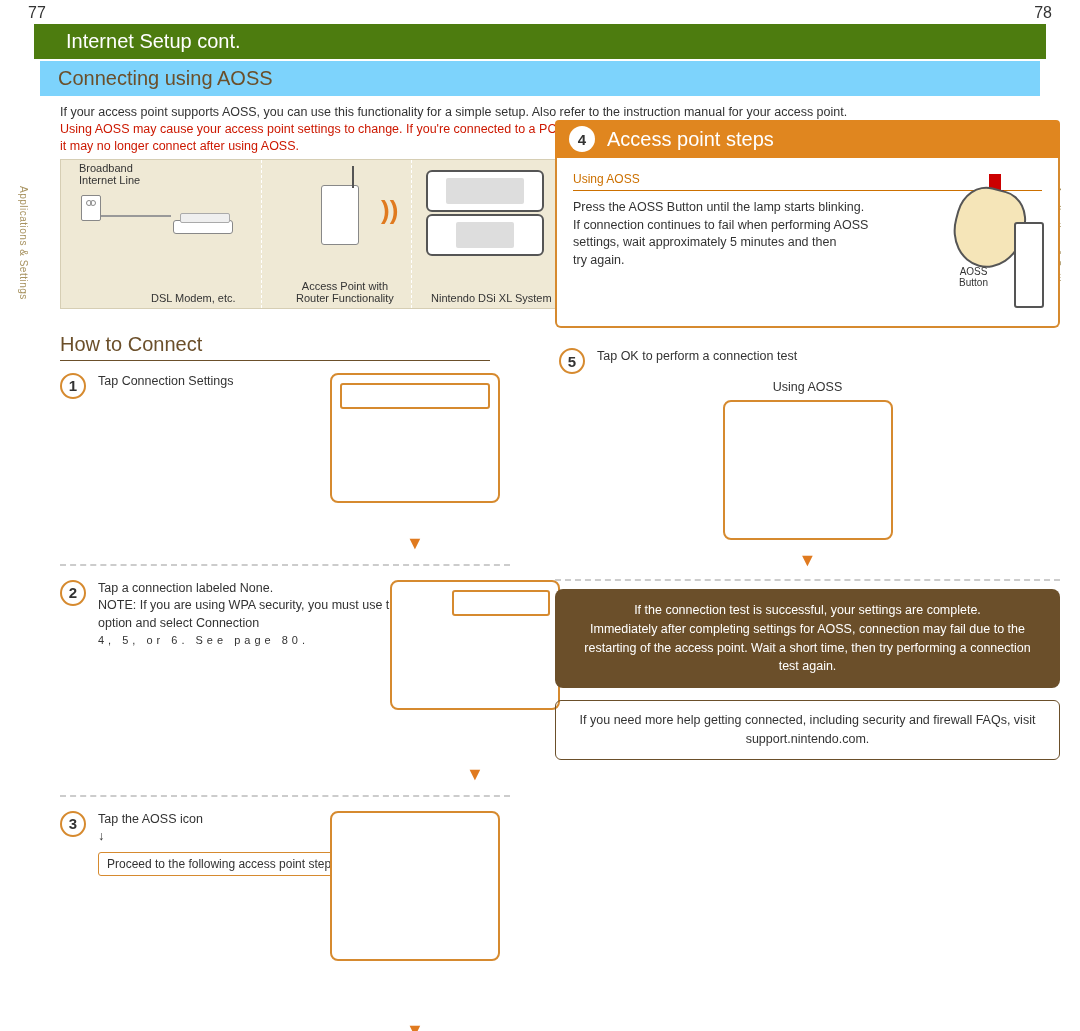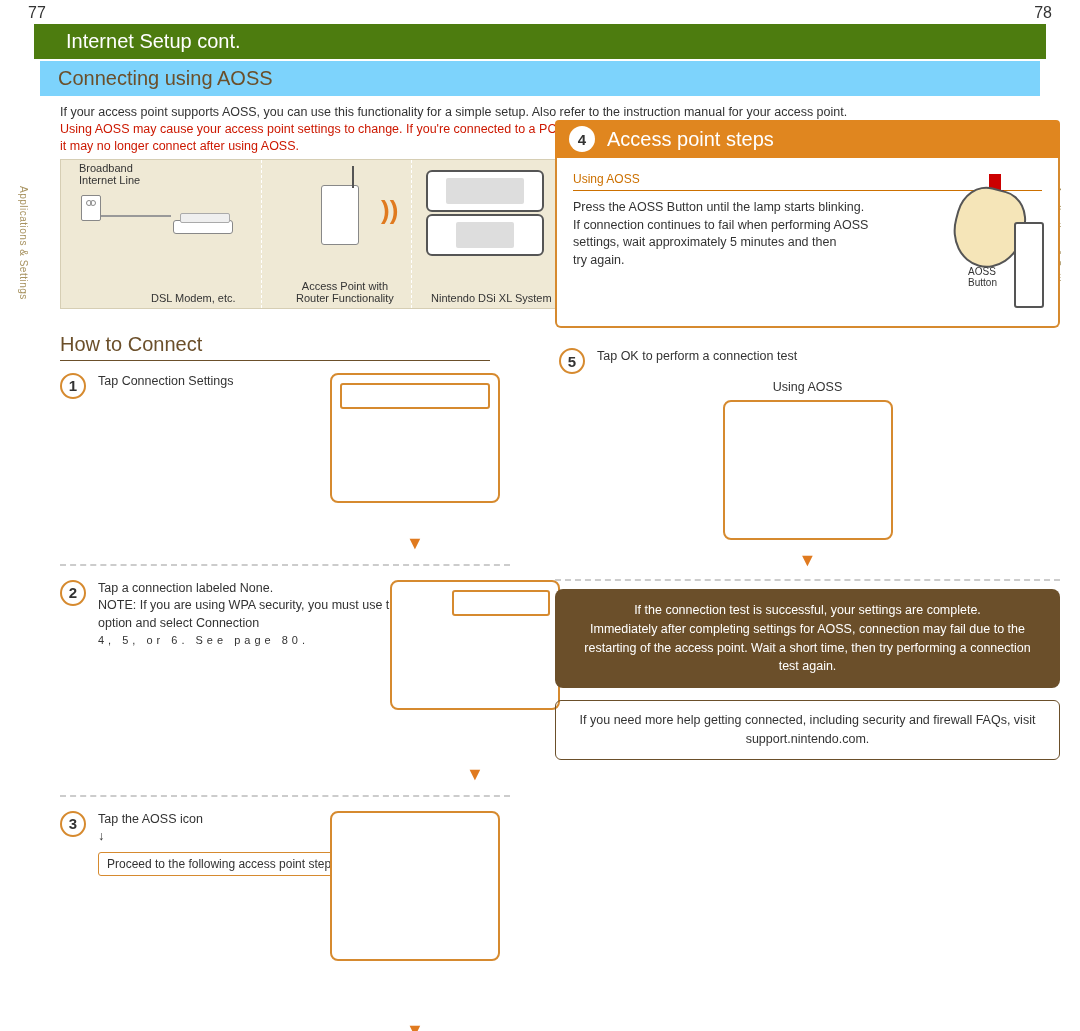--- a/index.html
+++ b/index.html
@@ -108,21 +108,21 @@
   .ap-banner .num{width:26px;height:26px;background:#fff;color:#333;border-radius:50%;display:flex;align-items:center;justify-content:center;font-weight:bold;font-size:15px;}
   .ap-body{
     border:2px solid #d68a2f;border-top:none;border-radius:0 0 6px 6px;
     padding:14px 16px 18px;background:#fff;min-height:170px;position:relative;
   }
   .ap-body .sub{color:#cc7000;font-size:12px;border-bottom:1px solid #cc7000;padding-bottom:4px;margin-bottom:8px;}
   .ap-body .txt{font-size:12.5px;line-height:1.4;max-width:300px;}
   .ap-illus{position:absolute;right:14px;top:30px;width:150px;height:120px;}
   .hand{position:absolute;right:20px;top:0;width:70px;height:80px;background:#f5e5b8;border:2px solid #555;border-radius:40% 40% 50% 50%;transform:rotate(15deg);}
   .router2{position:absolute;right:0;top:34px;width:30px;height:86px;background:#fff;border:2px solid #555;border-radius:3px;}
-  .aoss-lbl{position:absolute;right:47px;bottom:20px;font-size:10px;line-height:1.1;margin-left:16px;}
+  .aoss-lbl{position:absolute;right:56px;bottom:20px;font-size:10px;text-align:center;line-height:1.1;margin-left:16px;}
   .red-arrow{position:absolute;right:40px;top:2px;width:0;height:0;border-left:9px solid transparent;border-right:9px solid transparent;border-top:20px solid #c00;}
   .red-arrow::before{content:"";position:absolute;left:-6px;top:-36px;width:12px;height:18px;background:#c00;}
 
   .step5{display:flex;align-items:flex-start;margin:20px 0 6px 4px;}
   .step5 .circle-num{border-color:#d68a2f;}
   .step5-screen{
     width:170px;height:140px;border:2px solid #d68a2f;border-radius:8px;
     margin:6px auto 10px;position:relative;background:#fff;
   }
   .step5-title{text-align:center;font-size:12.5px;margin-top:4px;}

